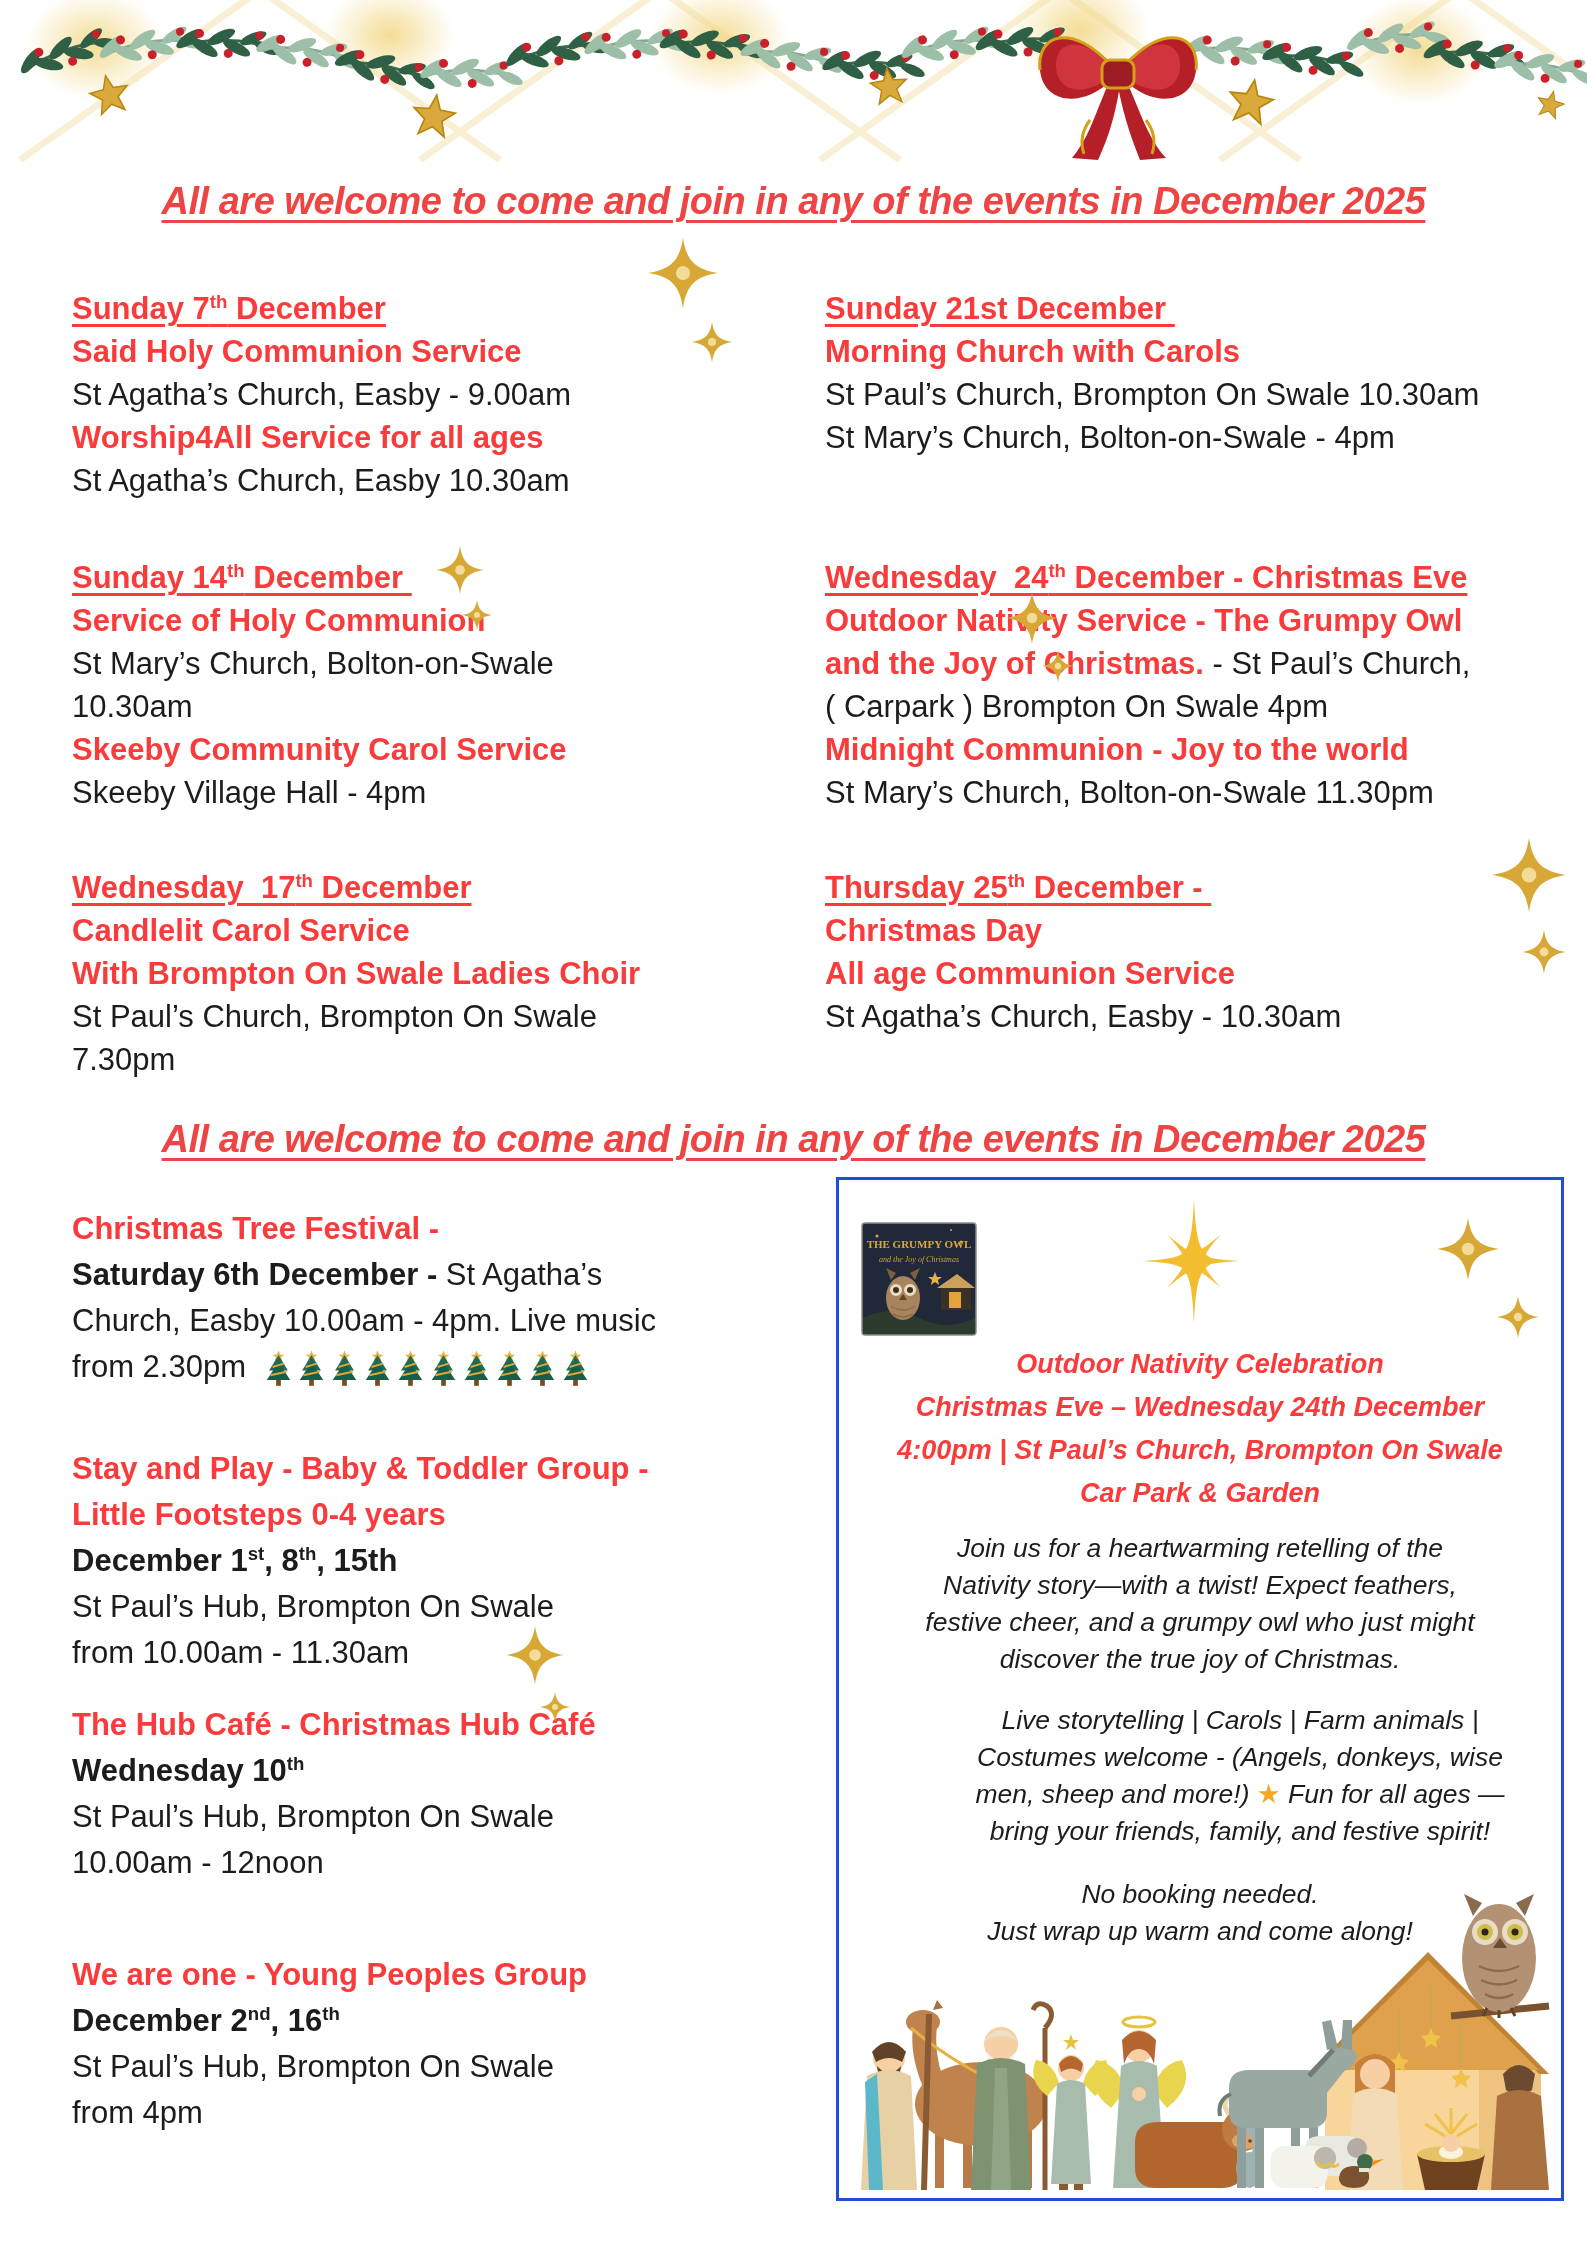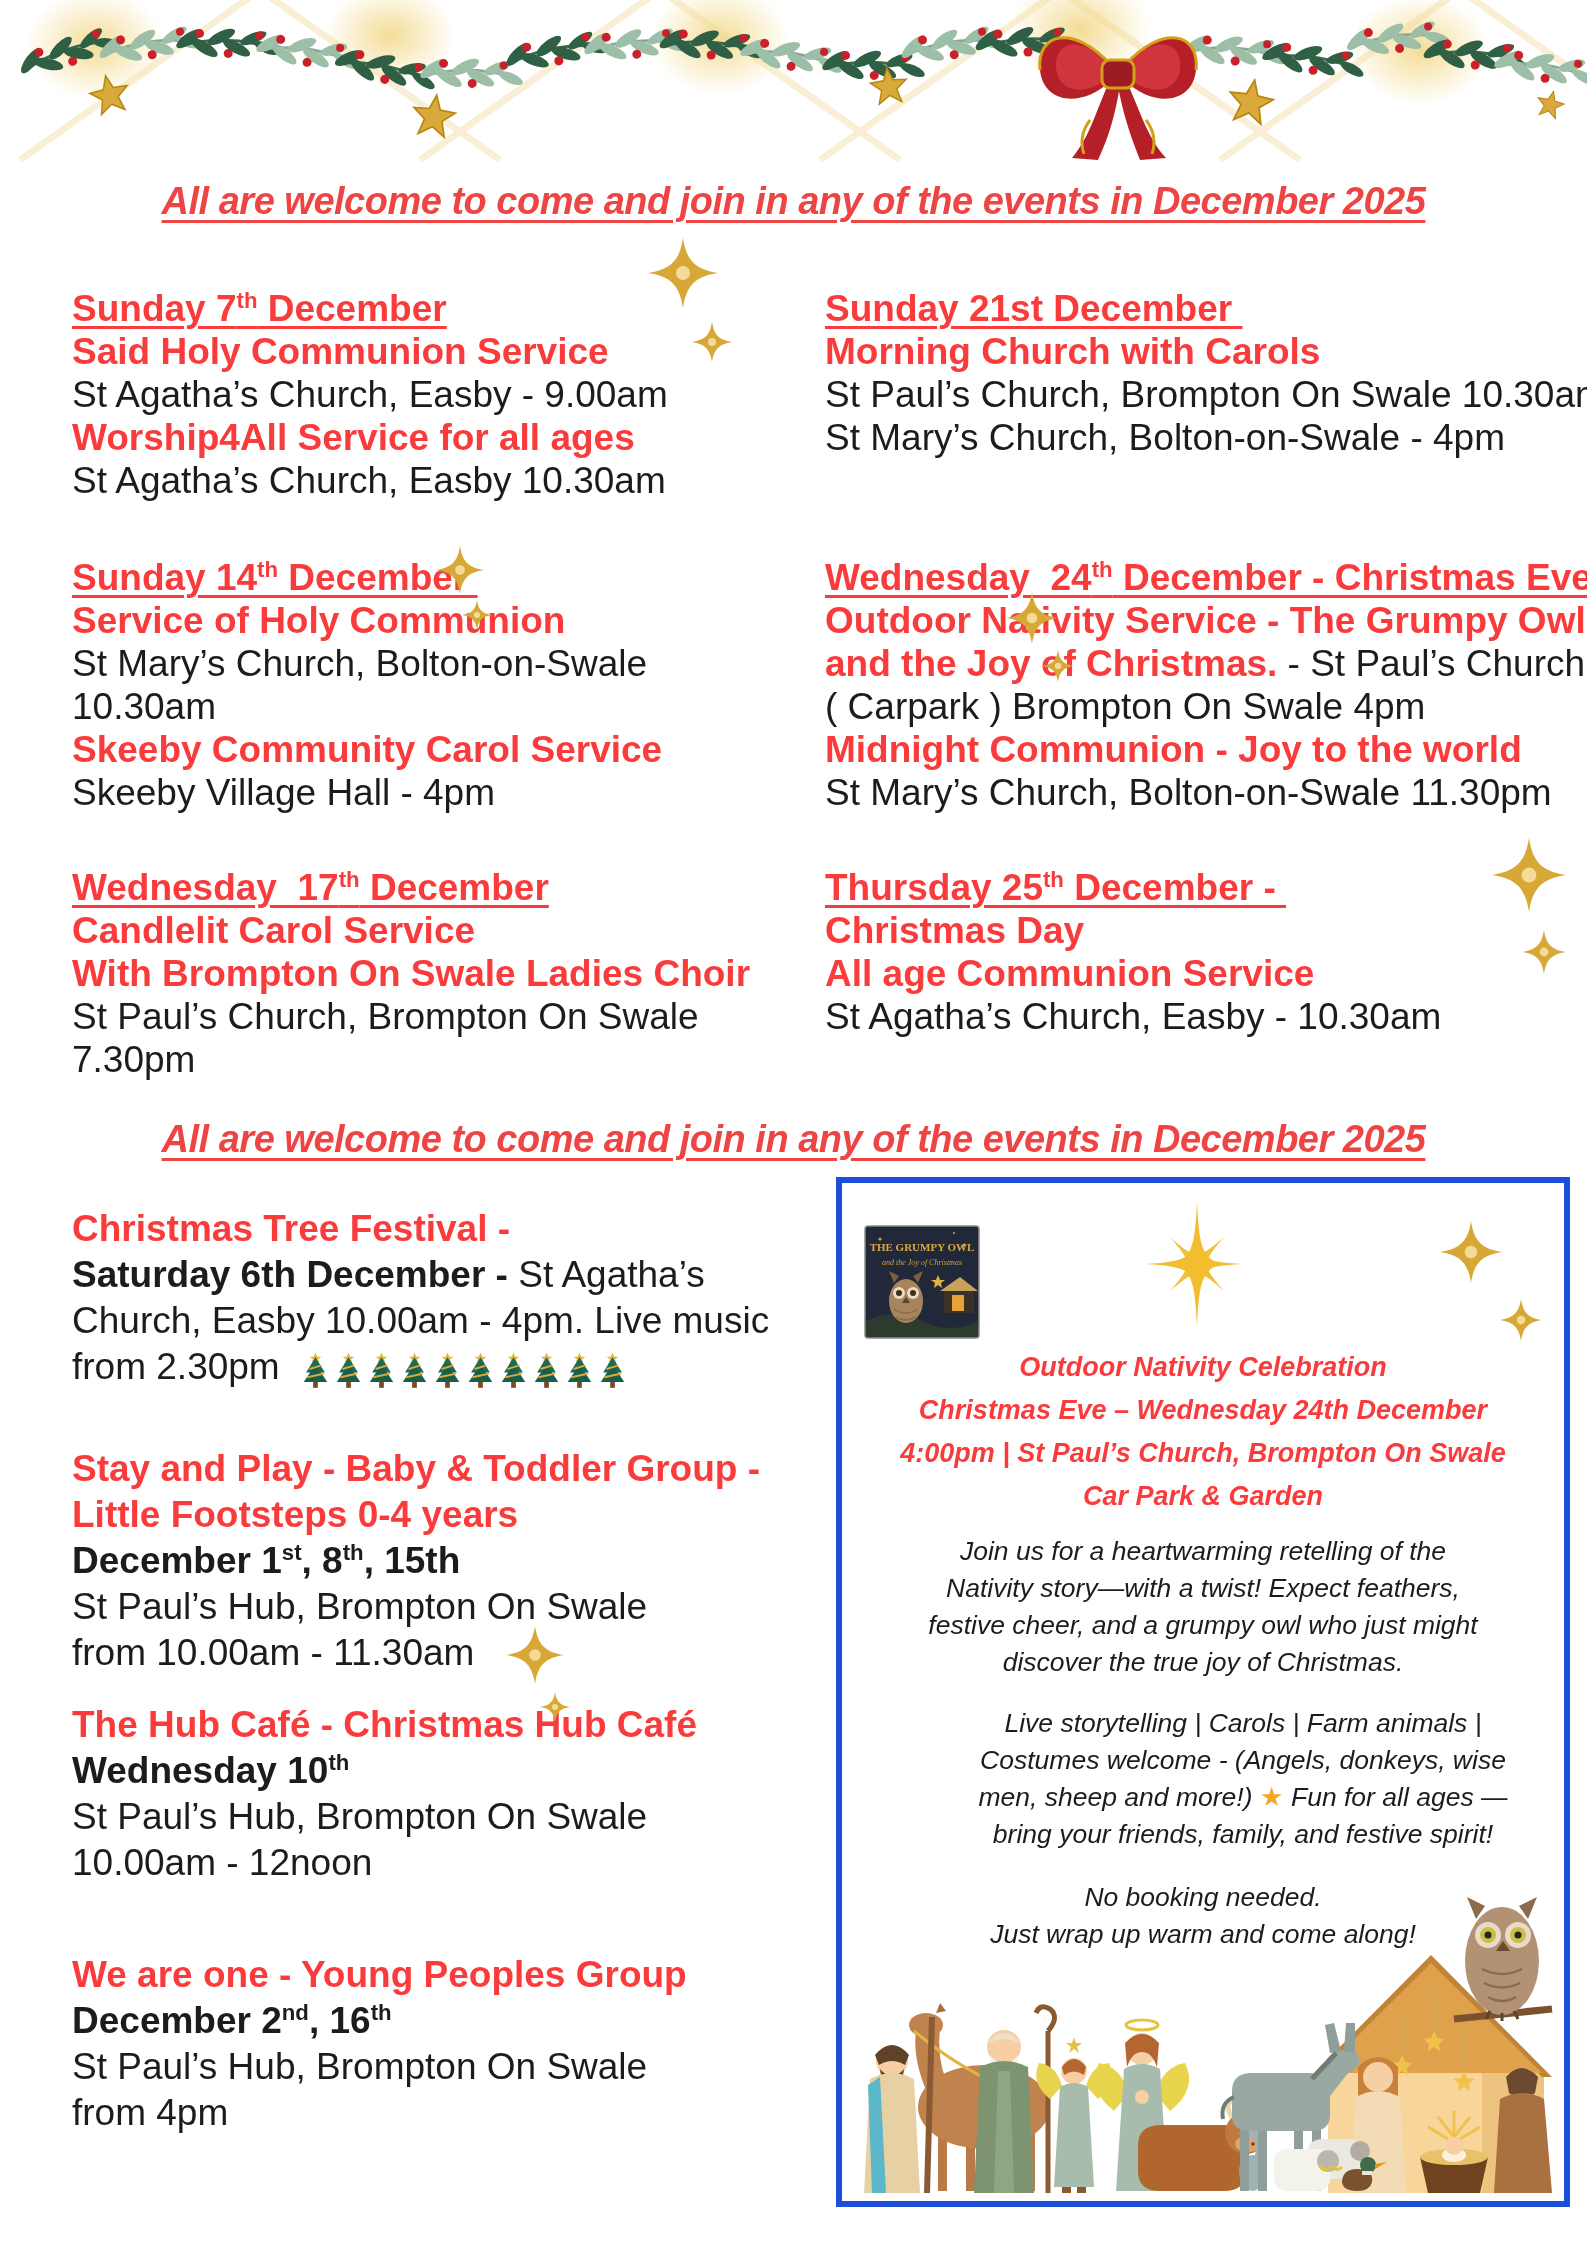--- a/index.html
+++ b/index.html
@@ -3,34 +3,34 @@
 <meta charset="utf-8">
 <style>
   html,body{margin:0;padding:0;background:#ffffff;}
   .page{position:relative;width:1587px;height:2245px;background:#fff;overflow:hidden;
         font-family:"Liberation Sans","DejaVu Sans",sans-serif;color:#1c1c1c;margin:0 auto;}
   .h-title{position:absolute;left:0;width:100%;text-align:center;font-size:38px;font-weight:800;
            font-style:italic;color:#ef4444;text-decoration:underline;text-decoration-thickness:3px;
            text-underline-offset:6px;letter-spacing:-0.5px;}
   #heading1{top:180px}
   #heading2{top:1118px}
-  .evblock{position:absolute;font-size:37px;}
+  .evblock{position:absolute;font-size:31px;}
   .evblock .ln{line-height:43px;white-space:pre;}
   .evblock.lh46 .ln{line-height:46px;}
   .red{color:#f93b3b;}
   .b{font-weight:700;}
   .ln.u{text-decoration:underline;text-decoration-thickness:3px;text-underline-offset:5px;}
   sup{font-size:60%;vertical-align:super;line-height:0;}
   .trees{display:inline-block;vertical-align:-10px;}
   .trees svg{margin-right:2px;}
   .star-glyph{color:#f5a623;}
   #garland{position:absolute;top:0;left:0;}
   .sparkle{position:absolute;}
   #nativity-box{position:absolute;left:836px;top:1177px;width:722px;height:1018px;
-                border:6px solid #1d4ed8;background:#fff;}
+                border:3px solid #1d4ed8;background:#fff;}
   #nativity-box .centered{position:absolute;left:0;width:100%;text-align:center;font-style:italic;}
   #box-title{top:163px;font-size:27px;}
   #box-title .ln{line-height:43px;}
   #box-para1{top:350px;font-size:26.5px;}
   #box-para1 .ln,#box-para2 .ln,#box-para3 .ln{line-height:37px;}
   #box-para2{top:522px;font-size:26.5px;padding-left:40px;}
   #box-para3{top:696px;font-size:26.5px;}
   #book-cover{position:absolute;left:22px;top:42px;}
   #bethlehem-star{position:absolute;left:300px;top:18px;}
   #nativity-scene{position:absolute;left:0px;top:676px;}

